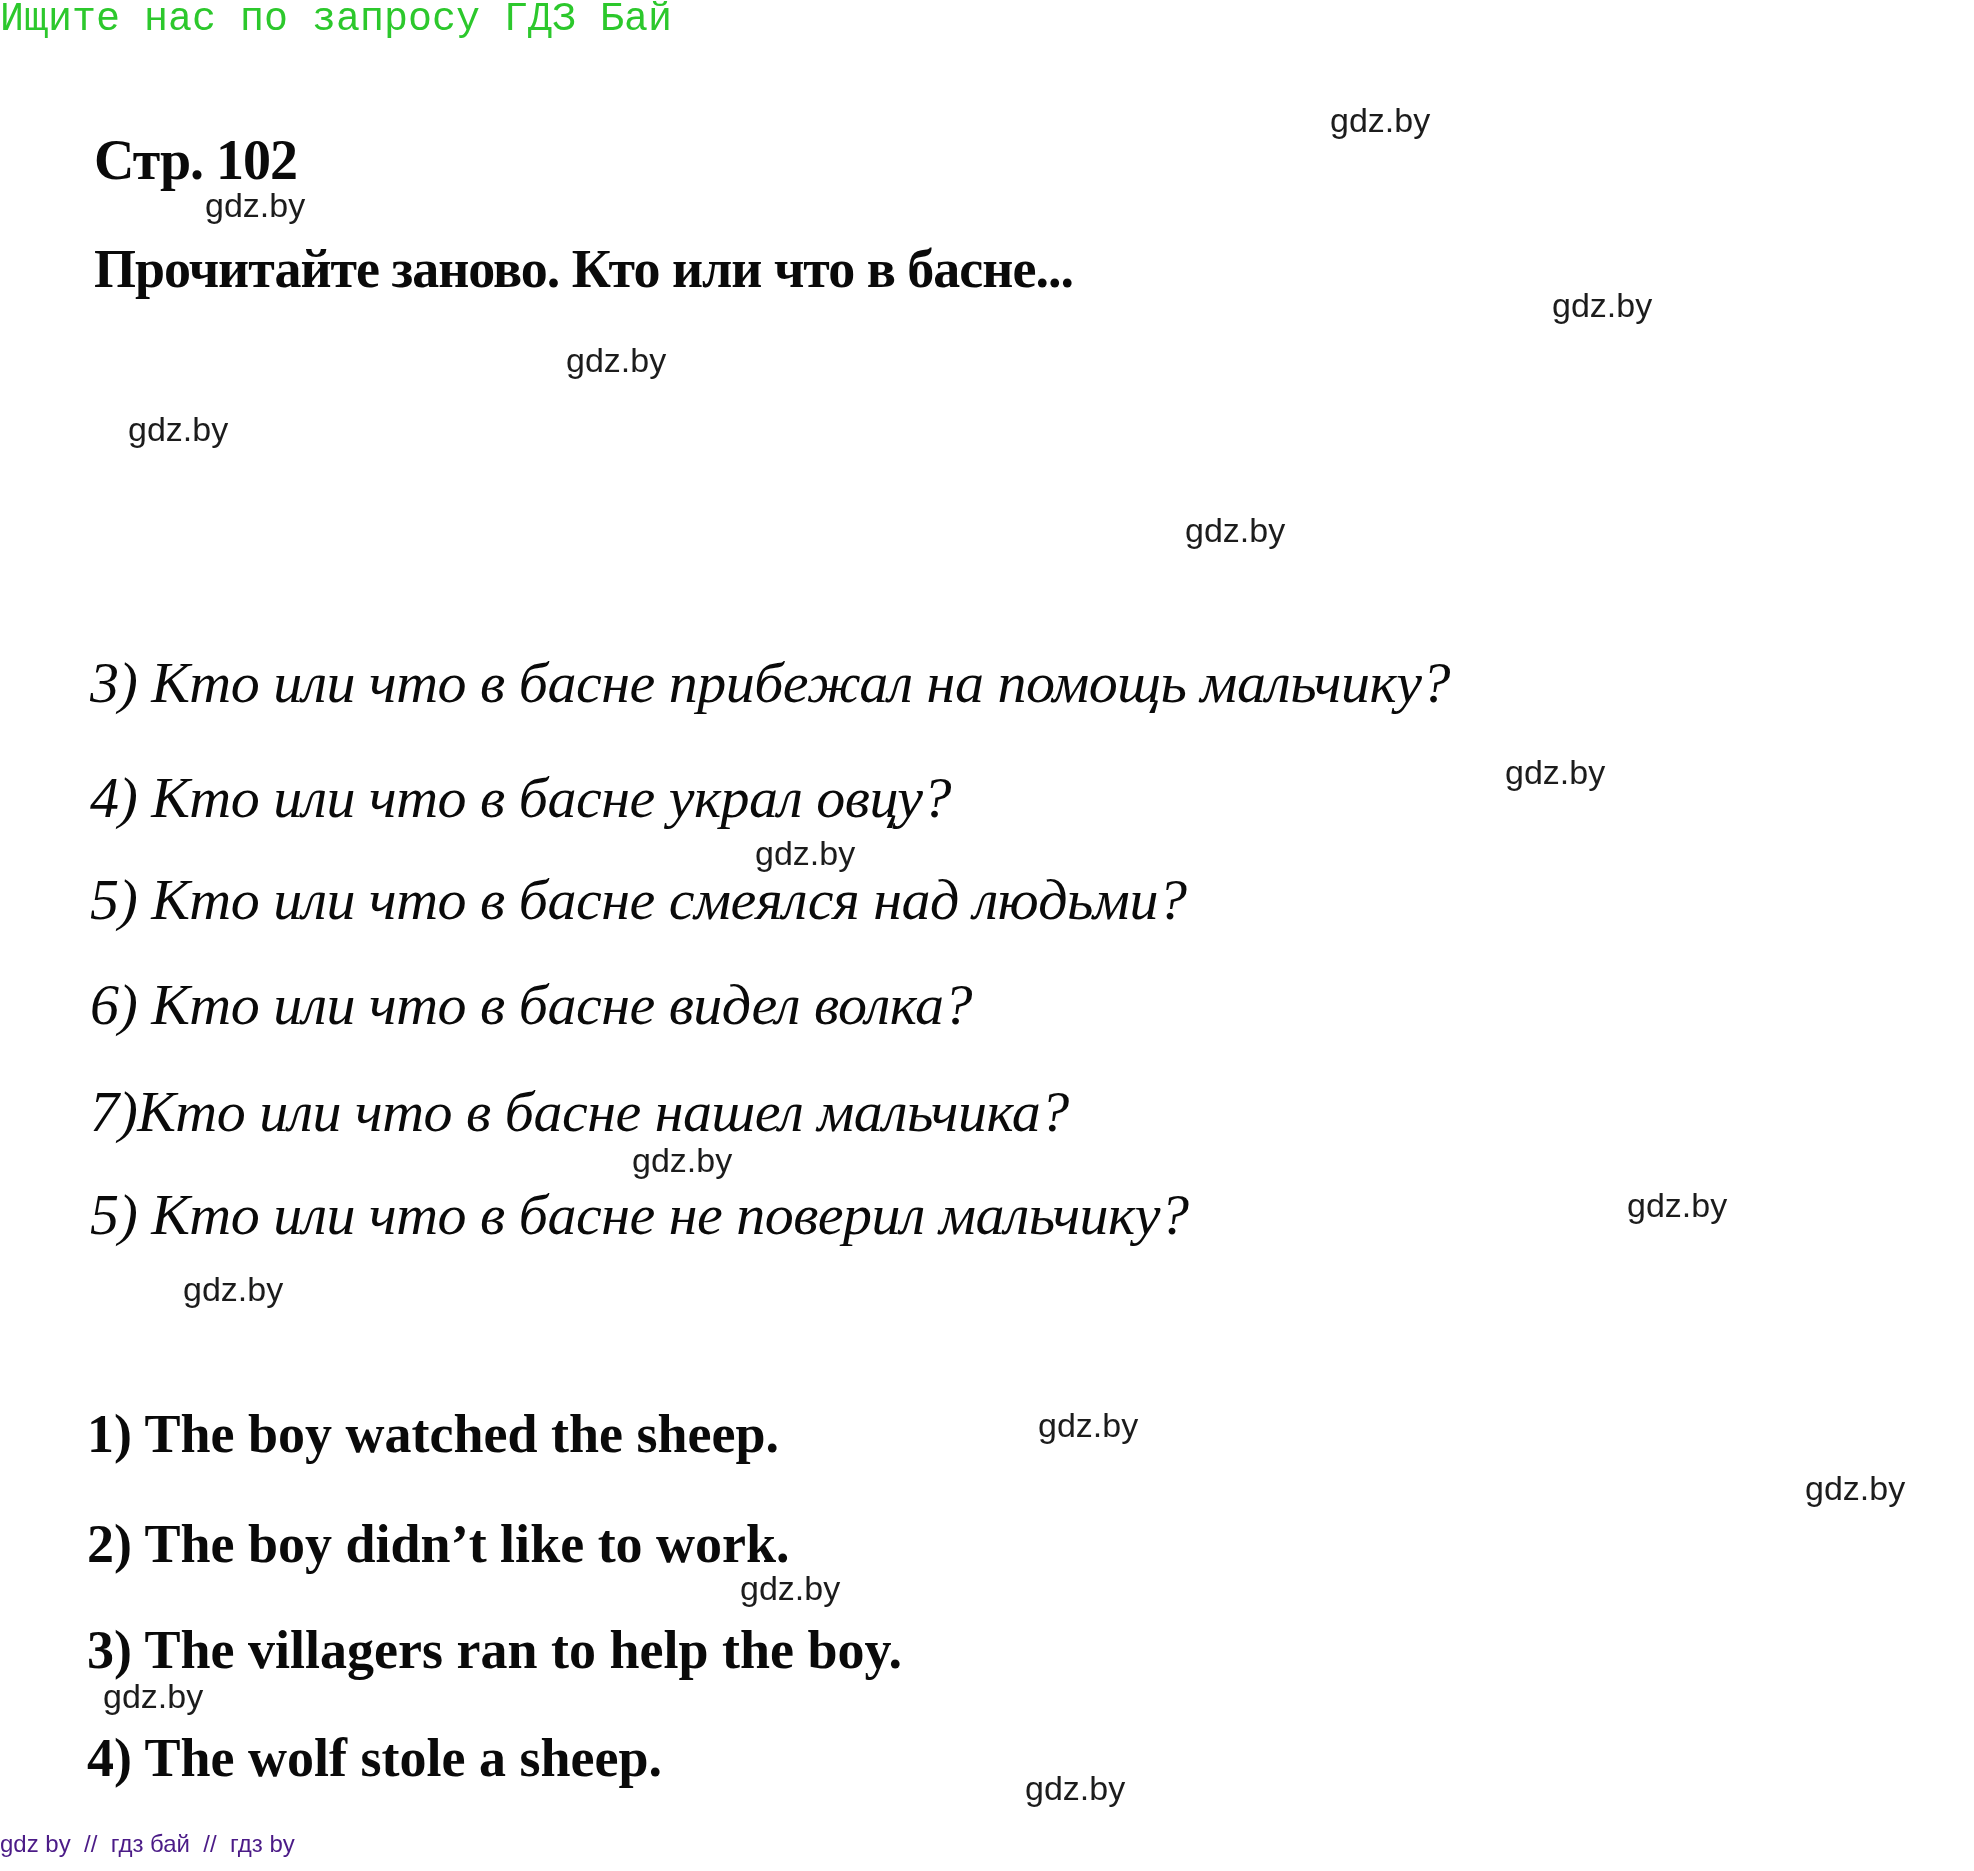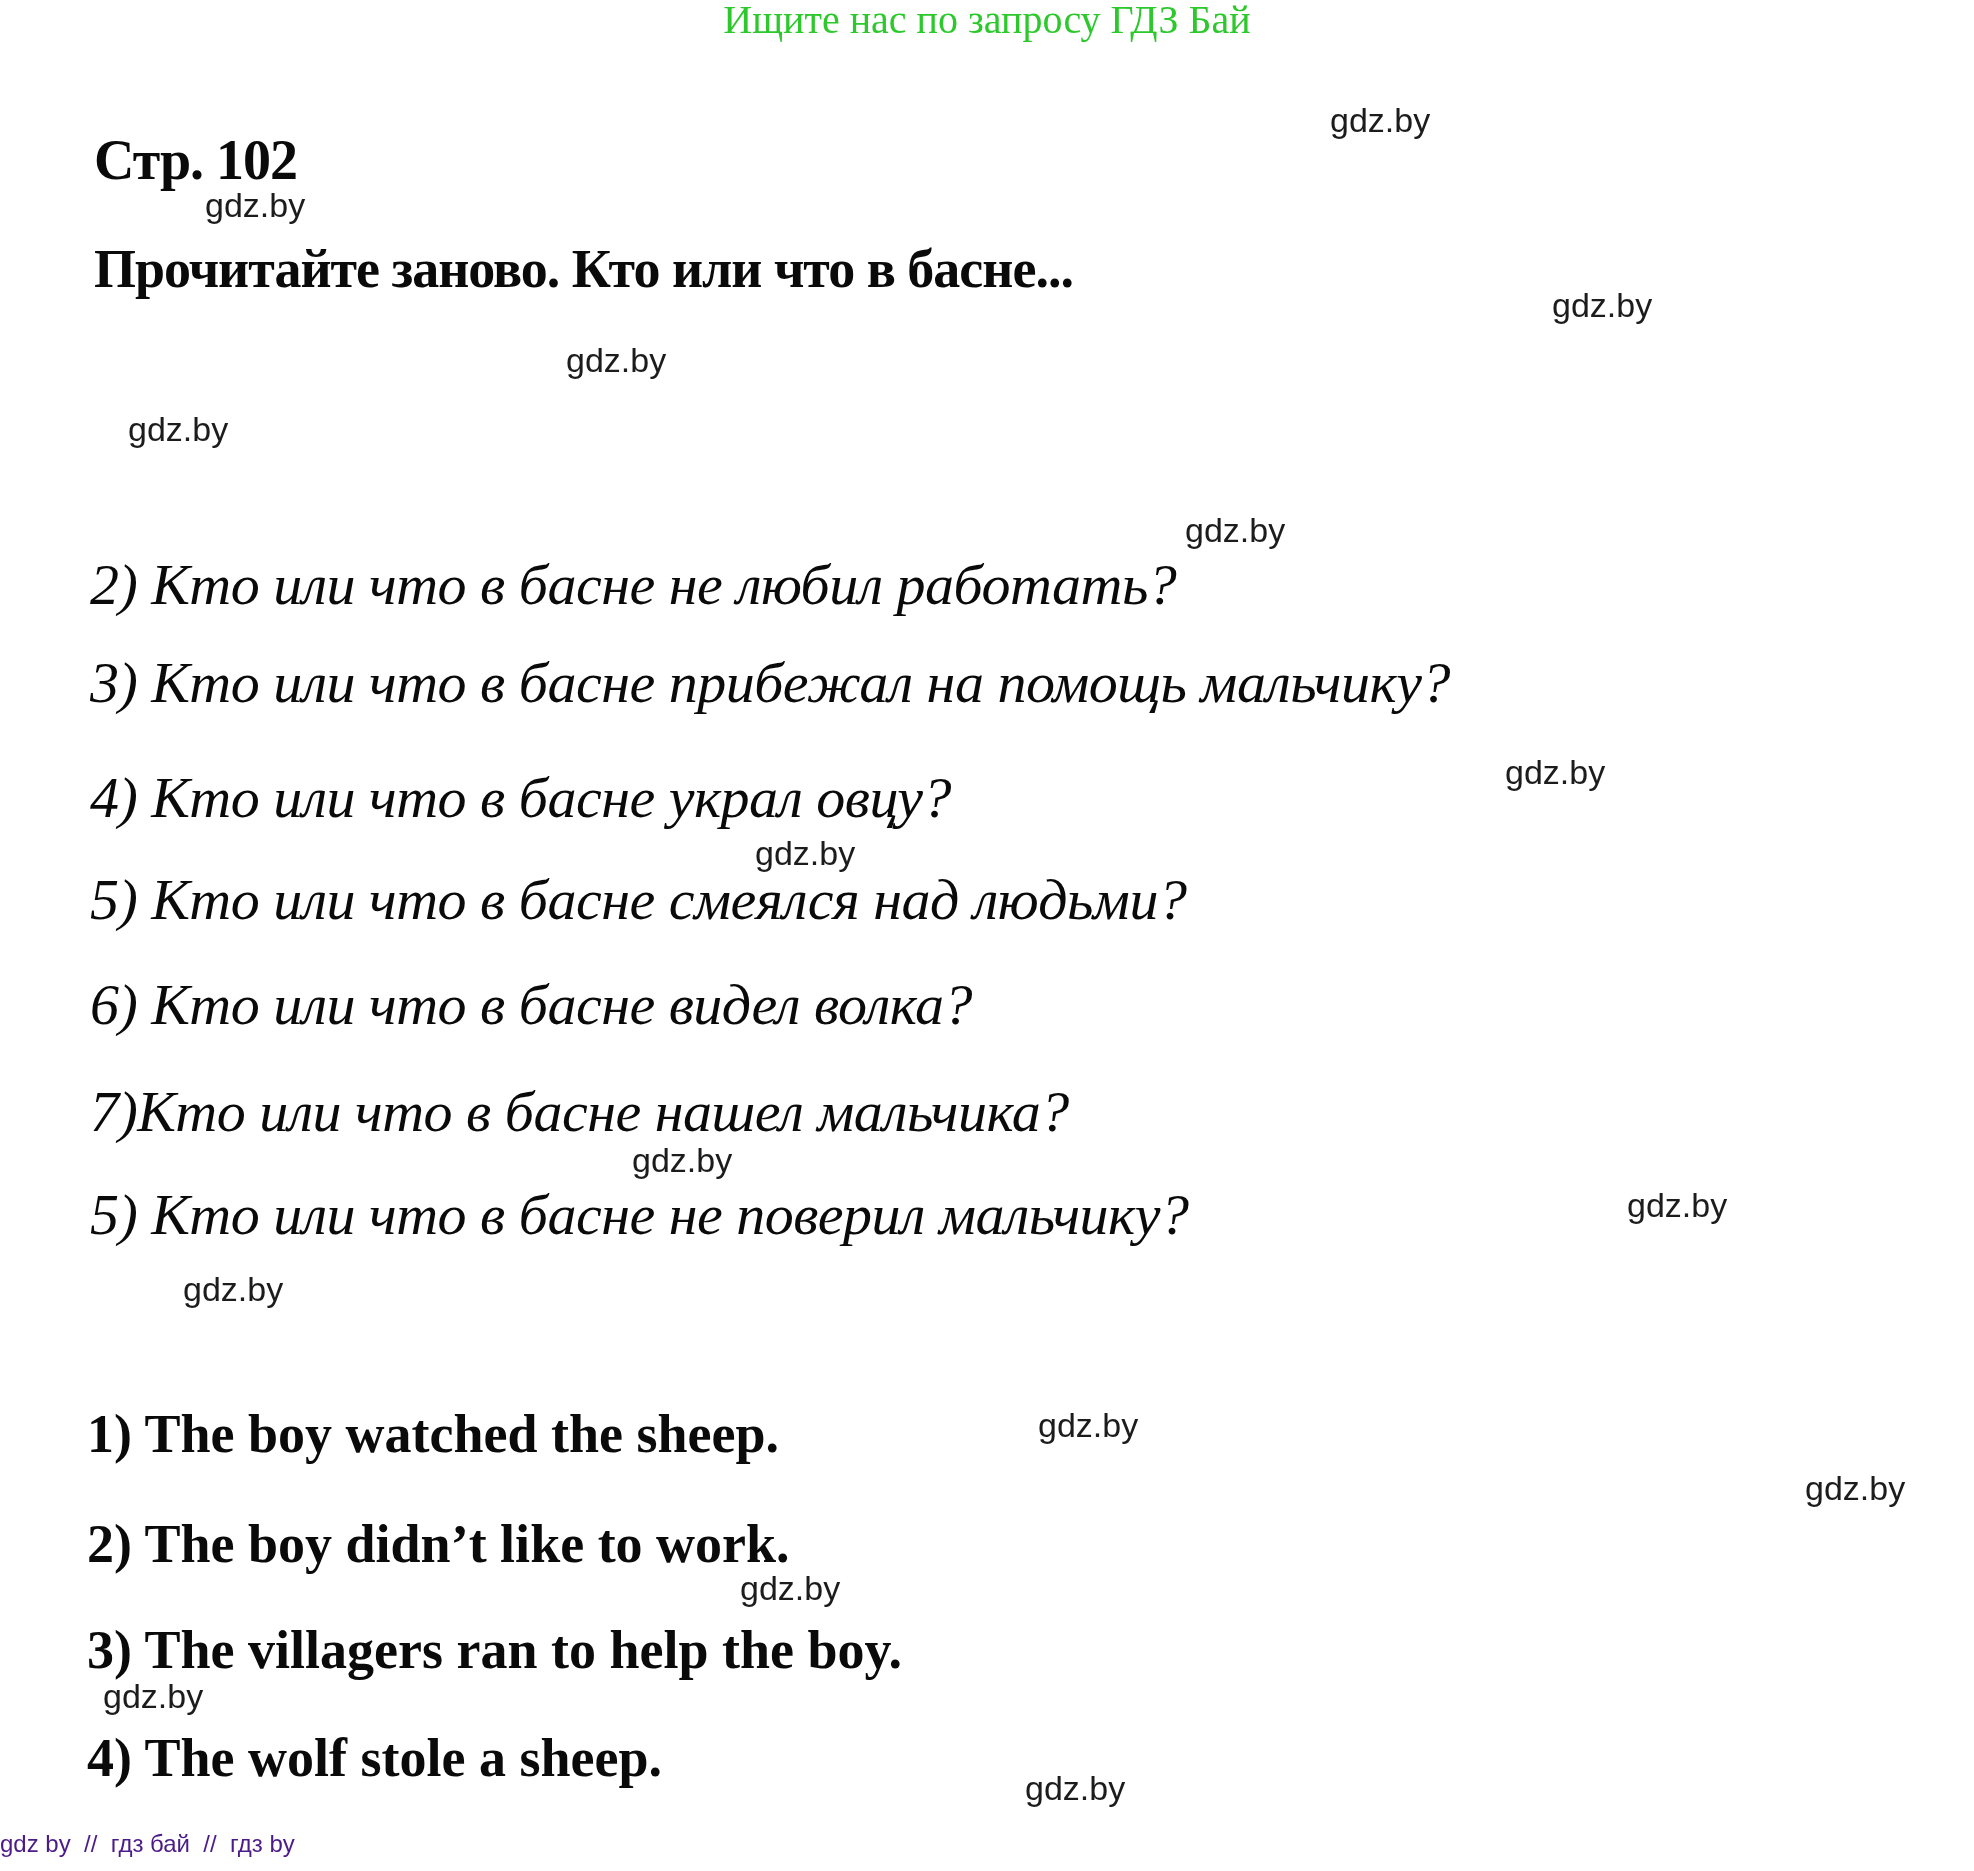--- a/index.html
+++ b/index.html
@@ -14,22 +14,22 @@
     background: #ffffff;
     overflow: hidden;
     font-family: "Liberation Serif", serif;
     color: var(--text-ink, #0a0a0a);
   }
   .banner {
     position: absolute;
     top: 0;
     left: 0;
     width: 100%;
-    text-align: center;
-    font-family: Liberation Serif, serif;
+    text-align: left;
+    font-family: Liberation Mono, monospace;
     font-size: 40px;
     line-height: 1;
     color: var(--banner-green, #2cc82c);
     white-space: nowrap;
   }
   .page-label {
     position: absolute;
     left: 94px;
     top: 132px;
     margin: 0;
@@ -93,21 +93,20 @@
 </head>
 <body>
 
 <div class="page">
 
   <div class="banner">Ищите нас по запросу ГДЗ Бай</div>
 
   <h1 class="page-label">Стр. 102</h1>
   <h2 class="task-title">Прочитайте заново. Кто или что в басне...</h2>
 
-  <div class="question" style="top:556px">2) Кто или что в басне не любил работать?</div>
   <div class="question" style="top:654px">3) Кто или что в басне прибежал на помощь мальчику?</div>
   <div class="question" style="top:769px">4) Кто или что в басне украл овцу?</div>
   <div class="question" style="top:871px">5) Кто или что в басне смеялся над людьми?</div>
   <div class="question" style="top:976px">6) Кто или что в басне видел волка?</div>
   <div class="question" style="top:1083px">7)Кто или что в басне нашел мальчика?</div>
   <div class="question" style="top:1186px">5) Кто или что в басне не поверил мальчику?</div>
 
   <div class="answer" style="top:1395px">1) The boy watched the sheep.</div>
   <div class="answer" style="top:1505px">2) The boy didn’t like to work.</div>
   <div class="answer" style="top:1611px">3) The villagers ran to help the boy.</div>

